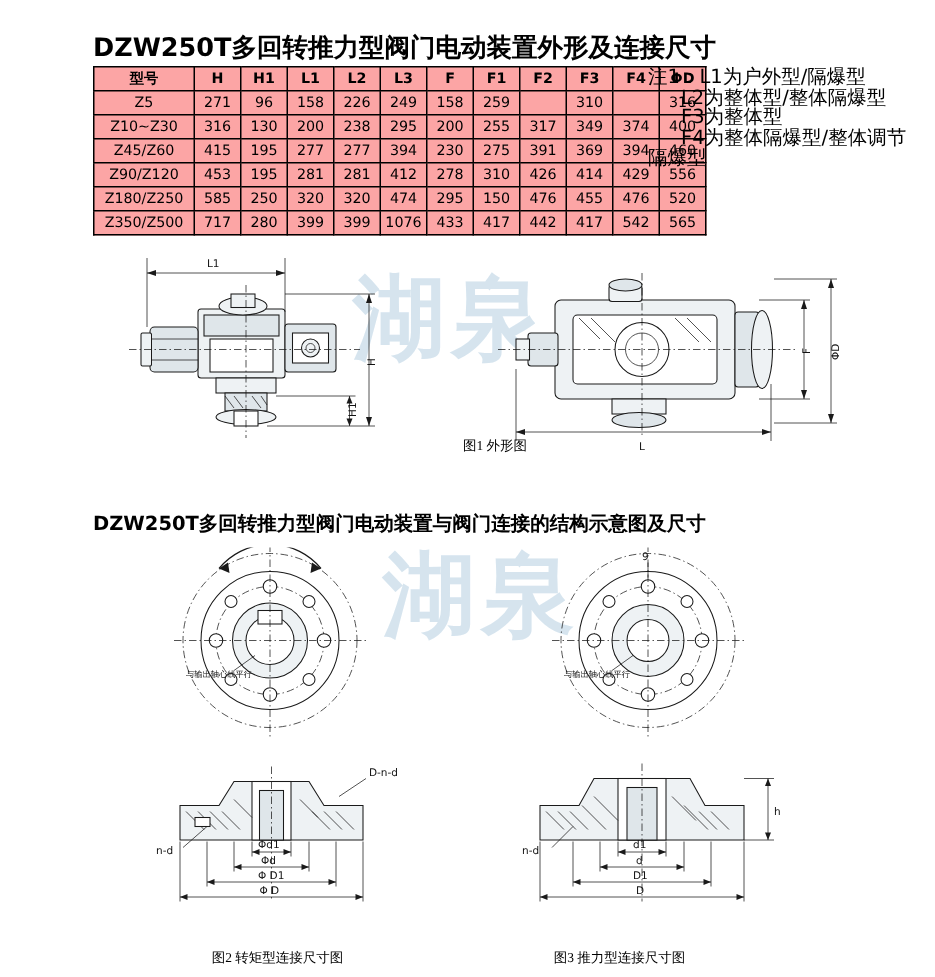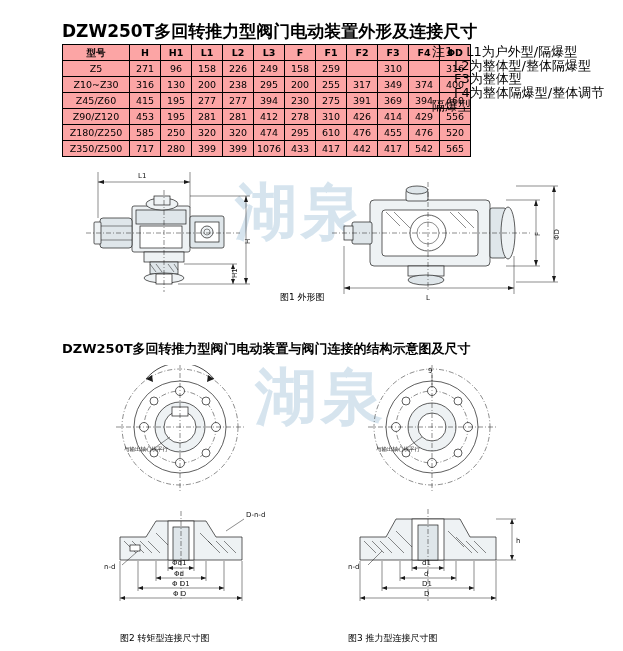--- a/index.html
+++ b/index.html
@@ -85,21 +85,23 @@
   }
   
   .figbox {
     position: absolute;
     border: 0;
   }
   .fig-caption {
     position: absolute;
     font-size: 9px;
     color: #000;
+    text-align: center;
     white-space: nowrap;
+    font-family: Liberation Serif, serif;
   }
   
   .watermark {
     position: absolute;
     pointer-events: none;
     color: #cfe0ec;
     font-weight: bold;
     font-family: "DejaVu Sans", "Liberation Sans", sans-serif;
     opacity: 0.85;
   }
@@ -207,21 +209,21 @@
         <td class="num">556</td>
       </tr>
       <tr>
         <td class="model">Z180/Z250</td>
         <td class="num">585</td>
         <td class="num">250</td>
         <td class="num">320</td>
         <td class="num">320</td>
         <td class="num">474</td>
         <td class="num">295</td>
-        <td class="num">610</td>
+        <td class="num">150</td>
         <td class="num">476</td>
         <td class="num">455</td>
         <td class="num">476</td>
         <td class="num">520</td>
       </tr>
       <tr>
         <td class="model">Z350/Z500</td>
         <td class="num">717</td>
         <td class="num">280</td>
         <td class="num">399</td>

